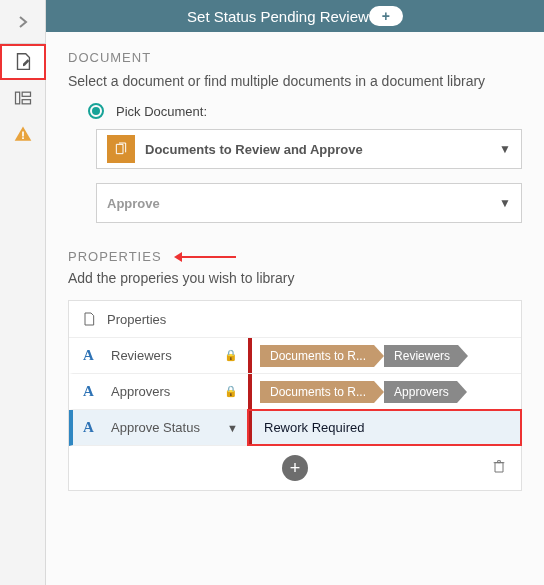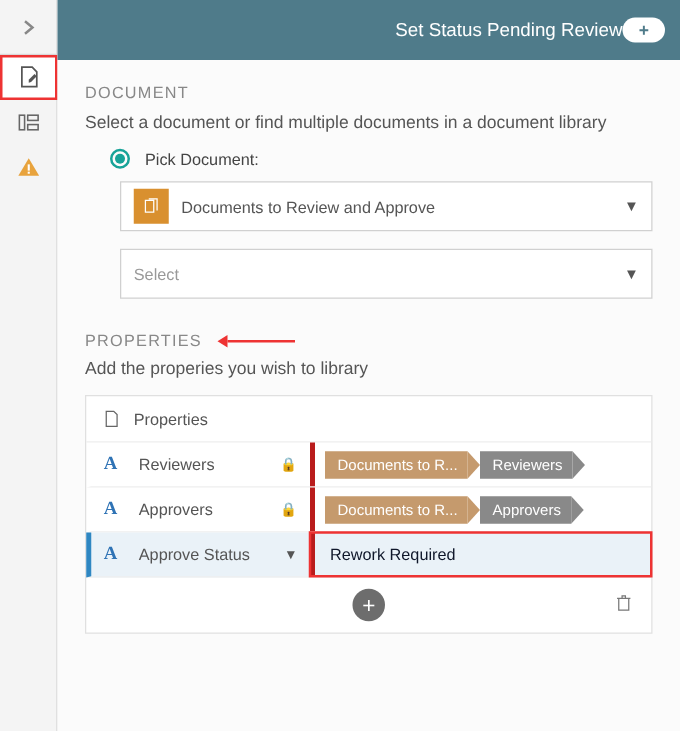--- a/index.html
+++ b/index.html
@@ -2,33 +2,33 @@
 <html><head>
 <meta charset="utf-8">
 <style>
   * { box-sizing: border-box; margin: 0; padding: 0; font-family: "Segoe UI", Arial, sans-serif; }
   body { width: 544px; height: 585px; background: #fff; display: flex; overflow: hidden; }
   .left-rail { width: 46px; background: #f4f4f4; border-right: 1px solid #d9d9d9; display: flex; flex-direction: column; align-items: center; }
   .rail-top { width: 46px; height: 44px; display: flex; align-items: center; justify-content: center; border-bottom: 1px solid #d9d9d9; }
   .rail-icon { width: 46px; height: 36px; display: flex; align-items: center; justify-content: center; color: #666; }
   .rail-icon.selected { outline: 2px solid #e33; outline-offset: -2px; background: #fff; }
   .main { flex: 1; display: flex; flex-direction: column; background: #fbfbfb; }
-  .header { height: 48px; background: #4f7b8a; color: #fff; display: flex; align-items: center; padding: 0 12px; justify-content: flex-end; }
+  .header { height: 32px; background: #4f7b8a; color: #fff; display: flex; align-items: center; padding: 0 12px; justify-content: center; }
   .header-title { font-size: 15px; font-weight: 400; }
   .header-eye { width: 34px; height: 20px; background: #fff; border-radius: 10px; display: flex; align-items: center; justify-content: center; color: #4f7b8a; font-weight: bold; font-size: 14px; }
   .body { padding: 18px 22px 10px 22px; overflow: auto; flex: 1; }
   .section-title { color: #888; font-size: 13px; letter-spacing: 1px; margin-bottom: 8px; }
   .section-sub { color: #555; font-size: 14px; margin-bottom: 14px; }
   .radio-row { display: flex; align-items: center; margin-bottom: 10px; font-size: 13px; color: #444; margin-left: 20px; }
   .radio { width: 16px; height: 16px; border: 2px solid #17a398; border-radius: 50%; margin-right: 12px; display: flex; align-items: center; justify-content: center; }
   .radio.unchecked { border-color: #555; }
   .radio .dot { width: 8px; height: 8px; background: #17a398; border-radius: 50%; }
   .dropdown { border: 1px solid #d0d0d0; background: #fff; height: 40px; display: flex; align-items: center; padding: 0 10px; margin: 0 0 14px 28px; }
   .dropdown .dd-icon { width: 28px; height: 28px; background: #d9902f; display: flex; align-items: center; justify-content: center; color: #fff; margin-right: 10px; font-size: 14px; }
-  .dropdown .dd-label { flex: 1; font-size: 13px; color: #555; }
+  .dropdown .dd-label { flex: 1; font-size: 13px; color: #555; font-weight: bold; }
   .chev { color: #555; font-size: 12px; }
   .prop-section { margin-top: 26px; }
   .prop-head-row { display: flex; align-items: center; margin-bottom: 6px; }
   .arrow { margin-left: 12px; height: 10px; display: flex; align-items: center; }
   .arrow .line { width: 54px; height: 2px; background: #e33; }
   .arrow .head { width: 0; height: 0; border-top: 5px solid transparent; border-bottom: 5px solid transparent; border-right: 8px solid #e33; }
   .prop-table { border: 1px solid #e0e0e0; background: #fff; }
   .pt-head { display: flex; align-items: center; padding: 10px 12px; border-bottom: 1px solid #eee; font-size: 13px; color: #555; }
   .pt-head svg { margin-right: 10px; }
   .pt-row { display: flex; align-items: center; border-bottom: 1px solid #eee; height: 36px; }
@@ -101,21 +101,21 @@
       <div class="dd-icon">
         <svg width="16" height="16" viewBox="0 0 24 24">
             <path d="M5 5h10v14H5z M9 3h10v14" fill="none" stroke="#fff" stroke-width="1.5"></path>
           </svg>
       </div>
       <div class="dd-label">Documents to Review and Approve</div>
       <span class="chev">▼</span>
     </div>
 
     <div class="dropdown">
-      <div class="dd-label" style="color:#999">Select</div>
+      <div class="dd-label" style="color:#999">Approve</div>
       <span class="chev">▼</span>
     </div>
 
     <div class="prop-section">
       <div class="prop-head-row">
         <div class="section-title" style="margin-bottom:0">PROPERTIES</div>
         <div class="arrow">
             <div class="head"></div>
             <div class="line"></div>
           </div>

